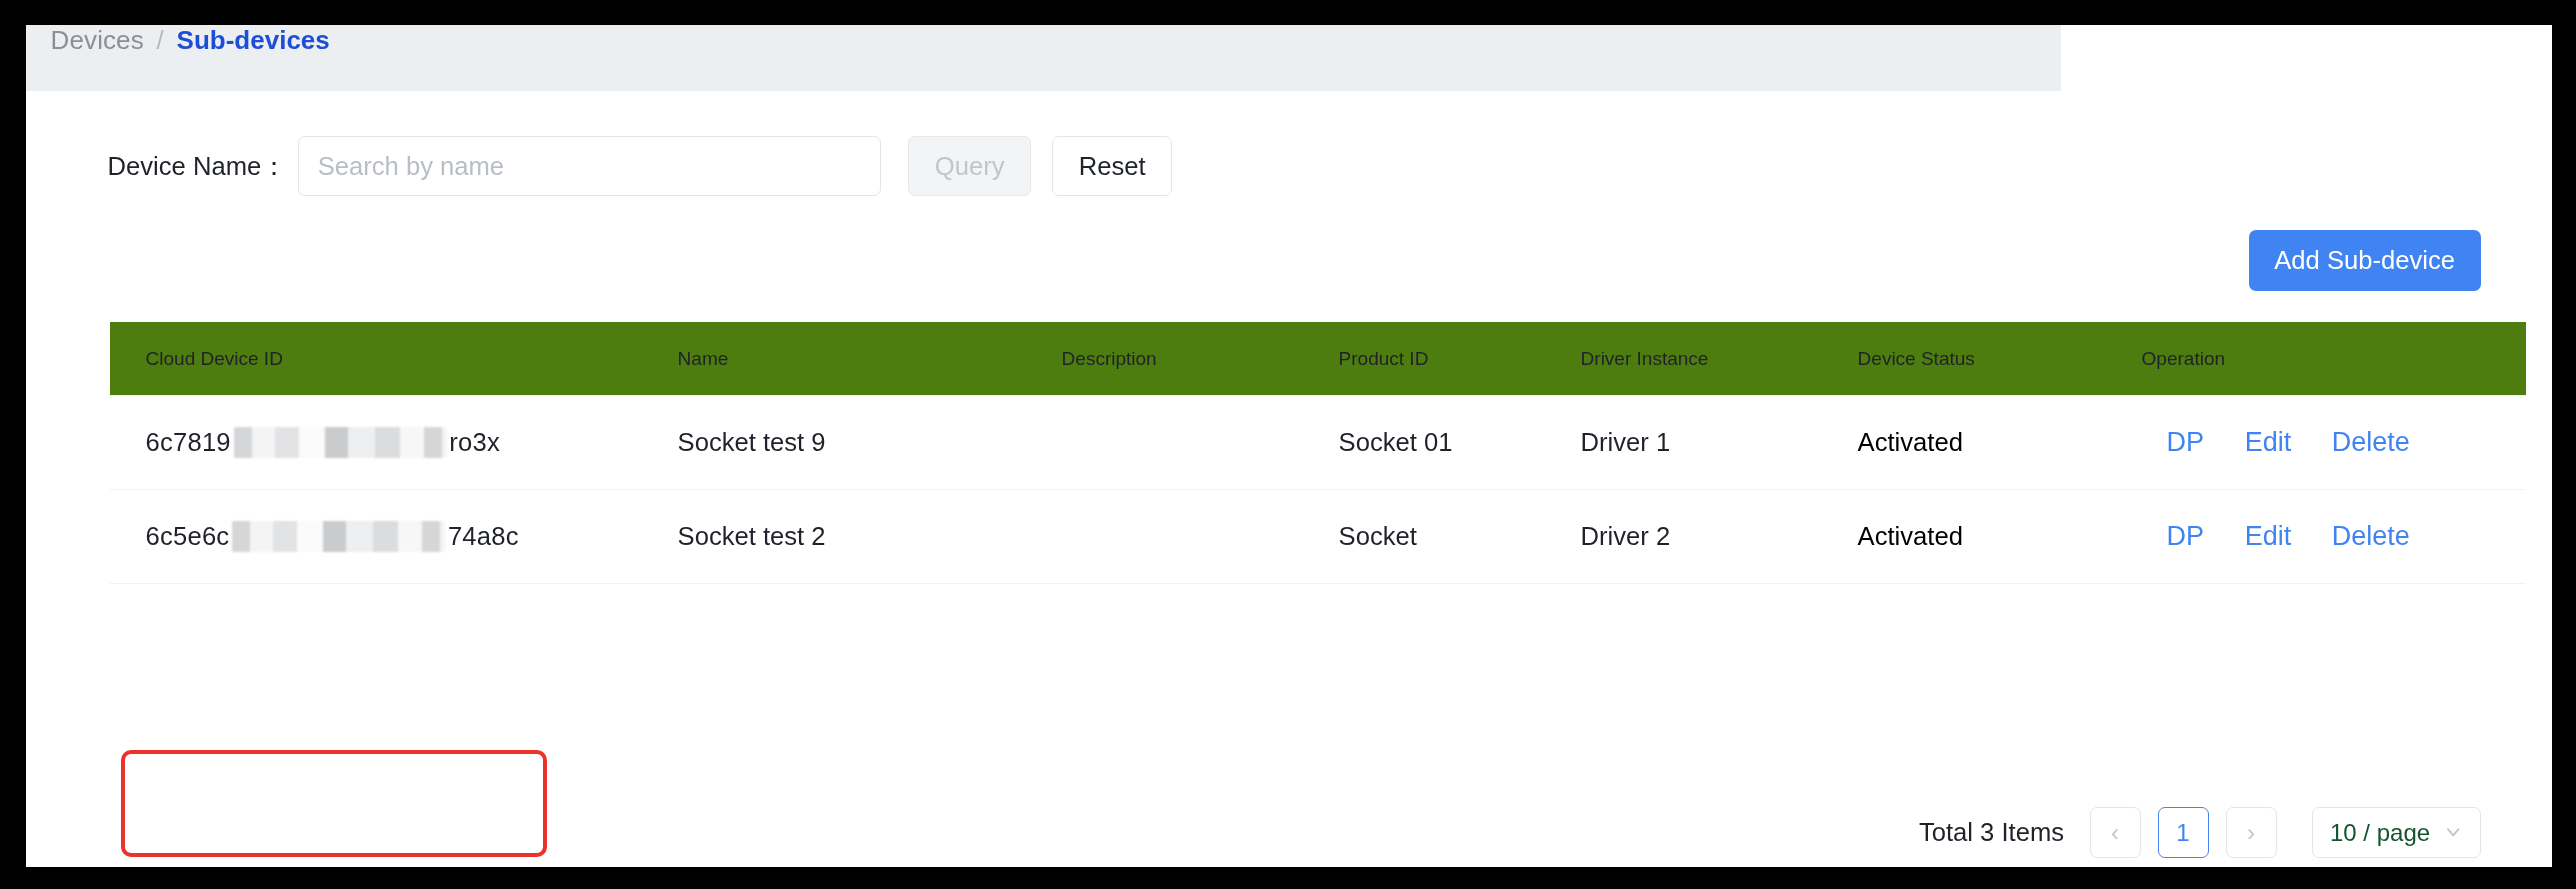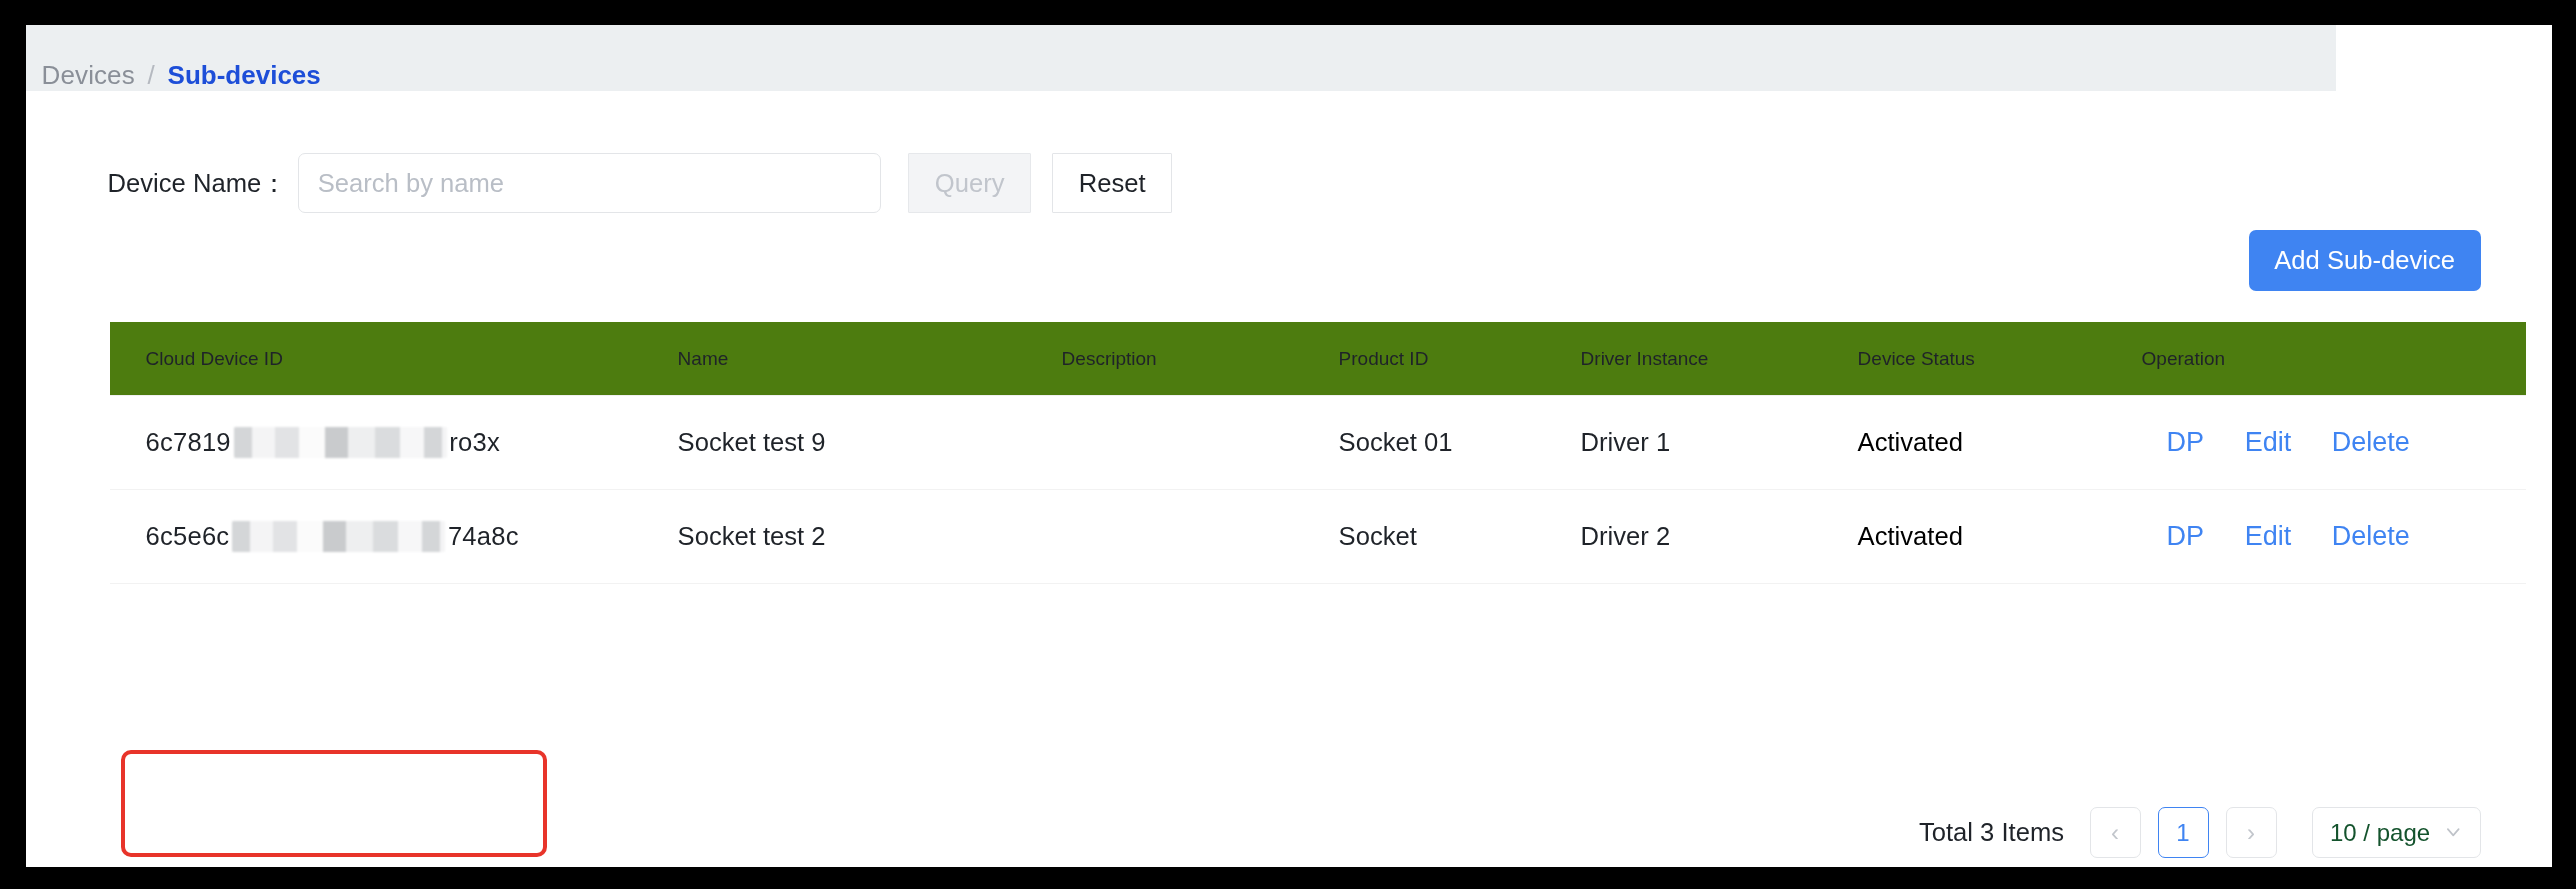--- a/index.html
+++ b/index.html
@@ -24,26 +24,26 @@
     height: 842px;
     background: #ffffff;
     overflow: hidden;
   }
 
   
   #breadcrumb-bar {
     position: absolute;
     left: 0;
     top: 0;
-    width: 2310px;
+    width: 2035px;
     height: 66px;
     background: #eceff1;
     display: flex;
-    align-items: flex-end;
-    padding-left: 16px;
+    align-items: flex-start;
+    padding-left: 25px;
     box-sizing: border-box;
   }
   .crumb {
     font-size: 26px;
     color: #8a8f98;
     letter-spacing: 0.1px;
     white-space: nowrap;
   }
   .crumb-sep {
     font-size: 26px;
@@ -64,21 +64,21 @@
     top: 66px;
     width: 2511px;
     height: 776px;
     background: #ffffff;
   }
 
   
   #filter-row {
     position: absolute;
     left: 0;
-    top: 60px;
+    top: 43px;
     height: 64px;
     display: flex;
     align-items: center;
   }
   #device-name-label {
     font-size: 25.6px;
     color: #1f2329;
     margin-left: 67px;
     margin-right: 11.4px;
     white-space: nowrap;
@@ -96,21 +96,21 @@
     padding: 0 18.5px;
     outline: none;
   }
   #search-input::placeholder {
     color: #b9bec6;
   }
 
   .plain-btn {
     height: 60px;
     box-sizing: border-box;
-    border-radius: 1px;
+    border-radius: 7px;
     font-size: 25.6px;
     font-family: "Liberation Sans", sans-serif;
     padding: 0 25.6px;
     cursor: pointer;
     white-space: nowrap;
   }
   #query-button {
     margin-left: 27px;
     border: 1.4px solid #e6e8eb;
     background: #f3f4f6;

